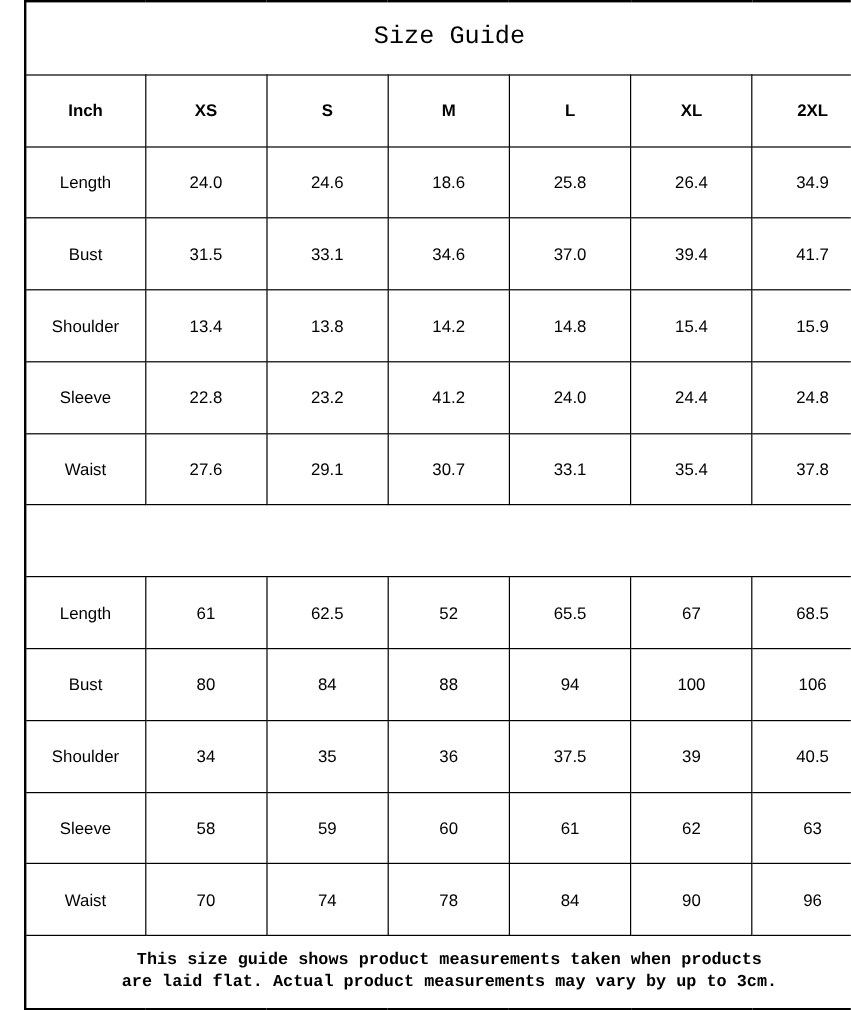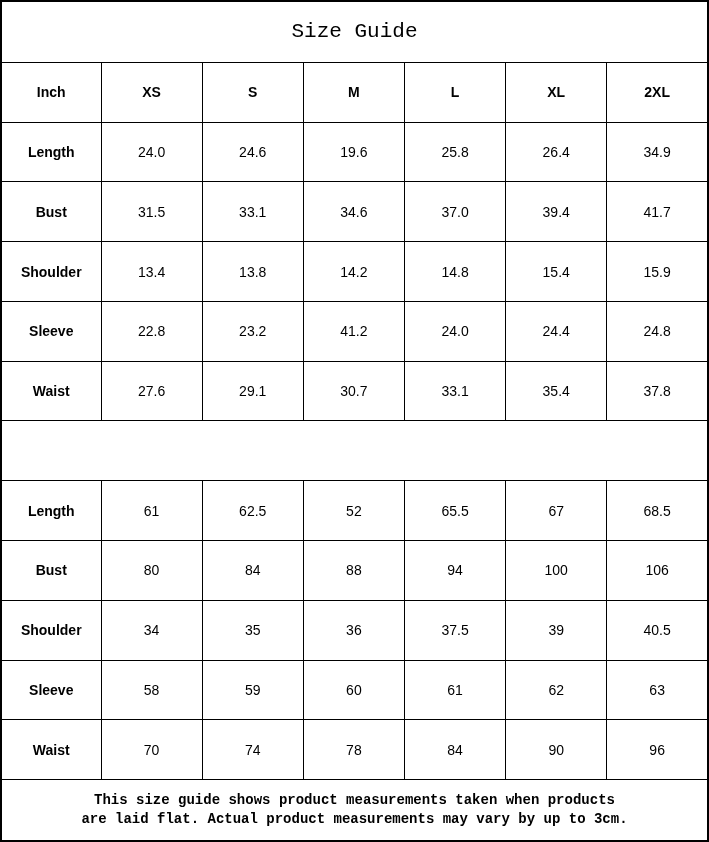--- a/index.html
+++ b/index.html
@@ -5,20 +5,21 @@
   html, body {
     margin: 0;
     padding: 0;
     background: #ffffff;
   }
   .size-guide-wrap {
     width: 709px;
     height: 842px;
     box-sizing: border-box;
     background: #ffffff;
+    padding-left: 20px;
   }
   table.size-guide {
     width: 709px;
     height: 842px;
     border-collapse: collapse;
     table-layout: fixed;
     border: 2px solid #000000;
     box-sizing: border-box;
   }
   table.size-guide td, table.size-guide th {
@@ -42,21 +43,21 @@
     font-size: 14px;
     font-weight: 700;
   }
   tr.data-row td {
     height: 54px;
     font-family: "Liberation Sans", "DejaVu Sans", sans-serif;
     font-size: 14px;
     font-weight: 400;
   }
   tr.data-row td.row-label {
-    font-weight: 700;
+    font-weight: 400;
   }
   tr.spacer-row td {
     height: 54px;
   }
   tr.footer-row td {
     height: 55px;
     font-family: "Liberation Mono", "DejaVu Sans Mono", monospace;
     font-size: 14px;
     font-weight: 700;
     line-height: 19px;
@@ -89,21 +90,21 @@
     <th>M</th>
     <th>L</th>
     <th>XL</th>
     <th>2XL</th>
   </tr>
 
   <tr class="data-row">
     <td class="row-label">Length</td>
     <td>24.0</td>
     <td>24.6</td>
-    <td>19.6</td>
+    <td>18.6</td>
     <td>25.8</td>
     <td>26.4</td>
     <td>34.9</td>
   </tr>
 
   <tr class="data-row">
     <td class="row-label">Bust</td>
     <td>31.5</td>
     <td>33.1</td>
     <td>34.6</td>

